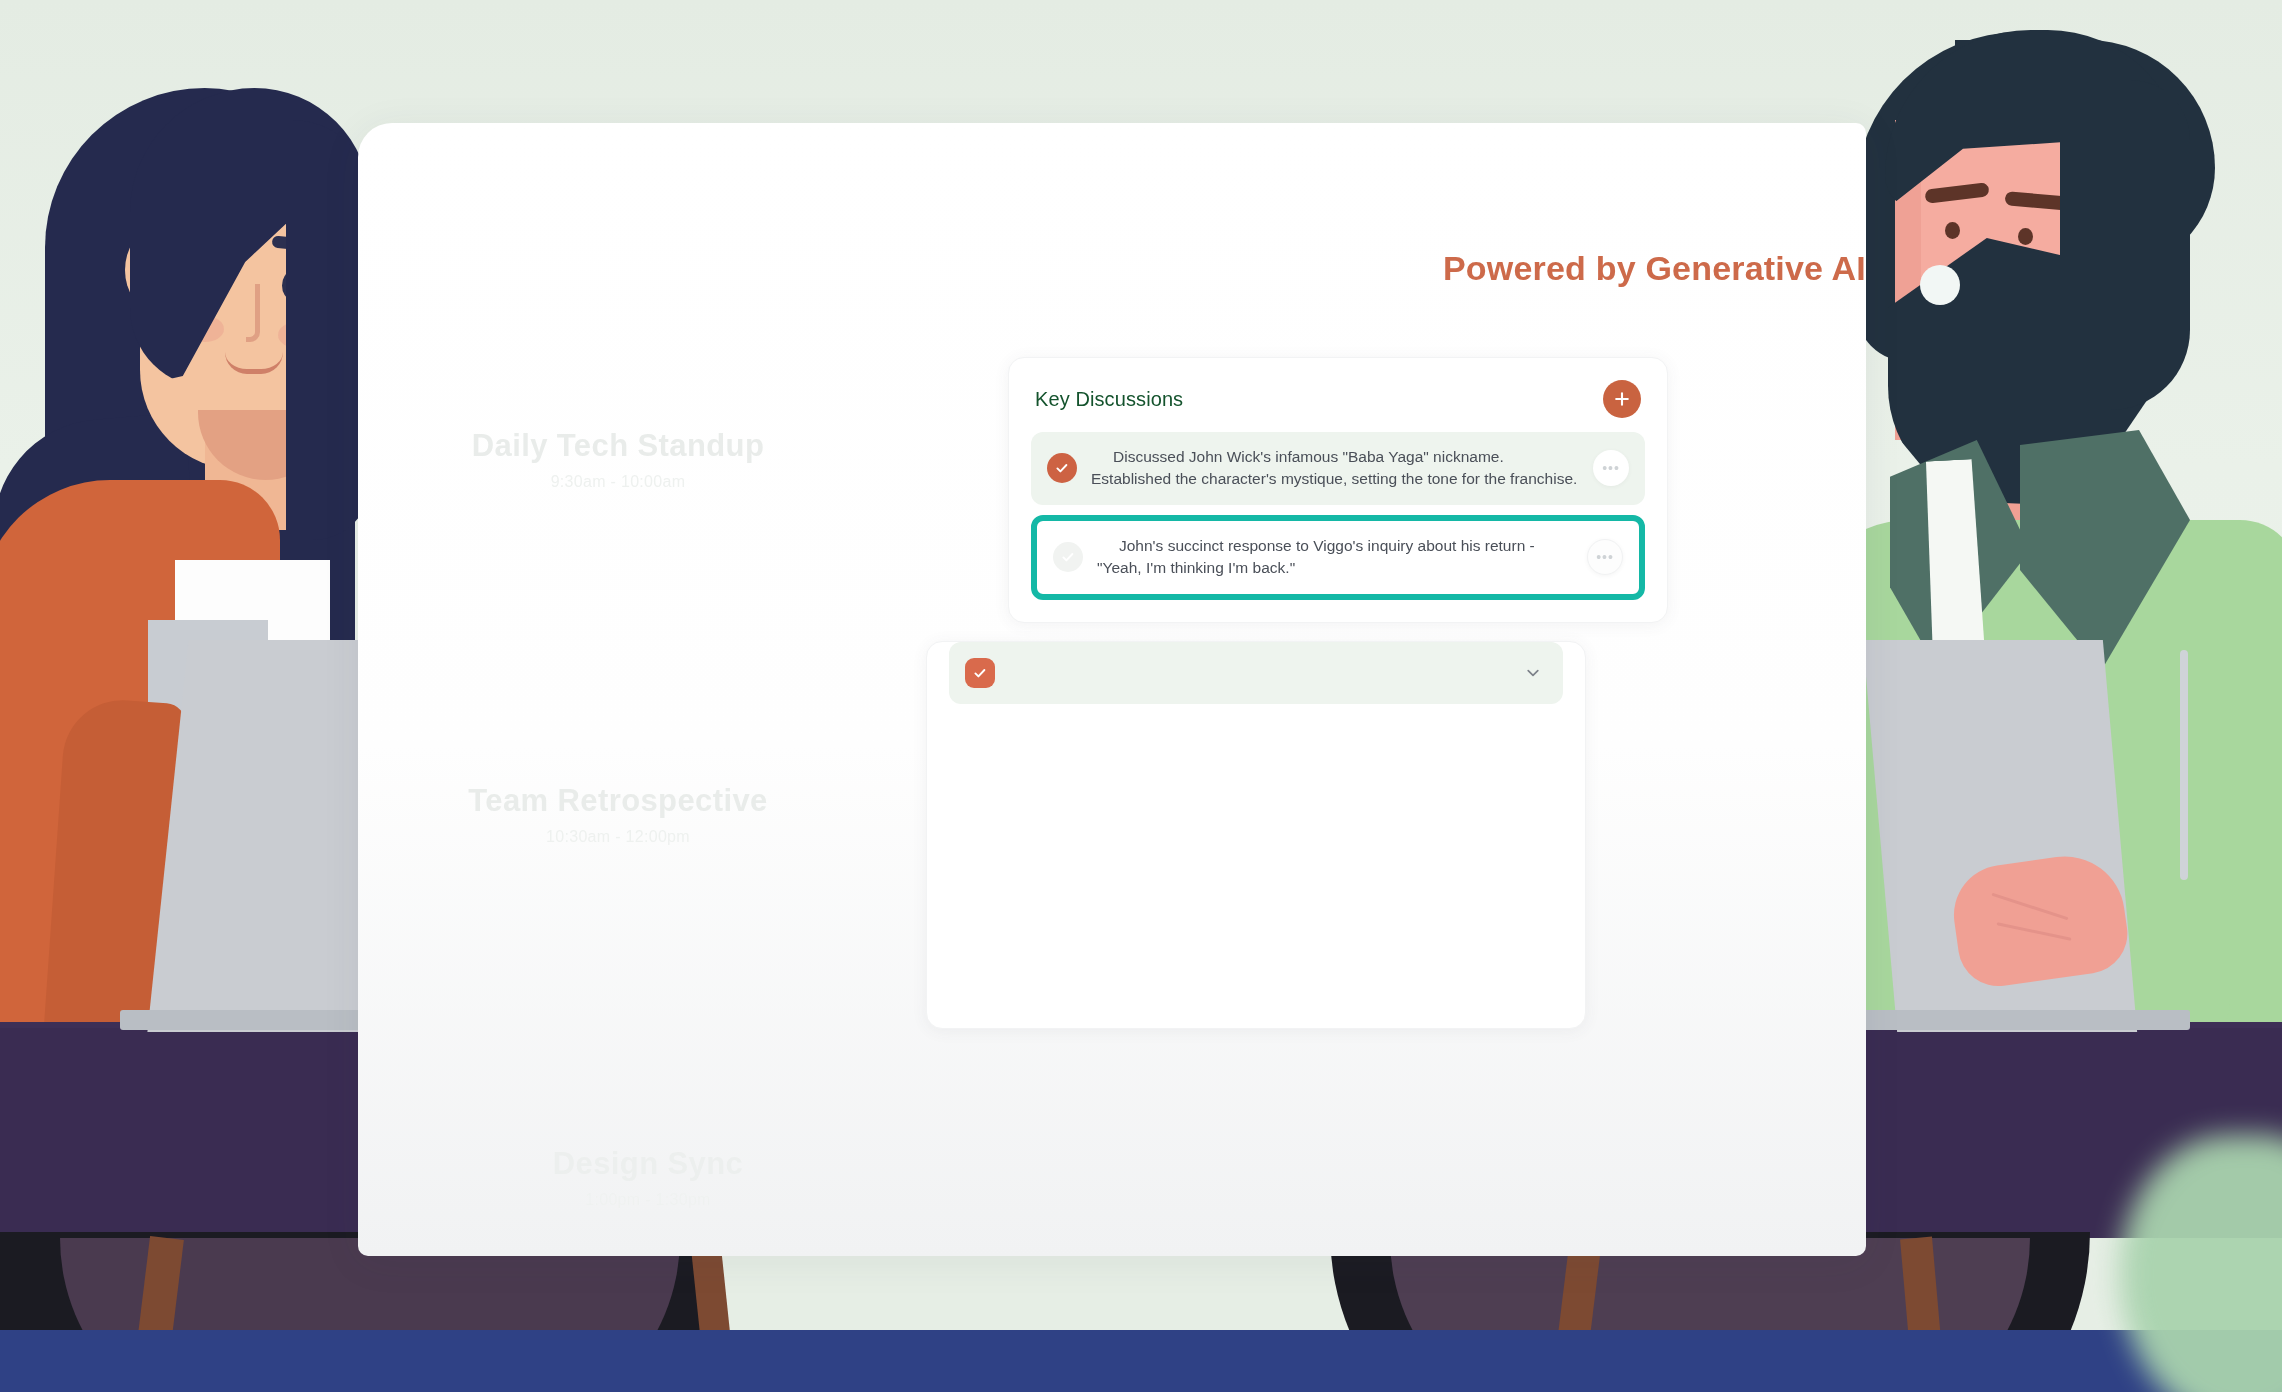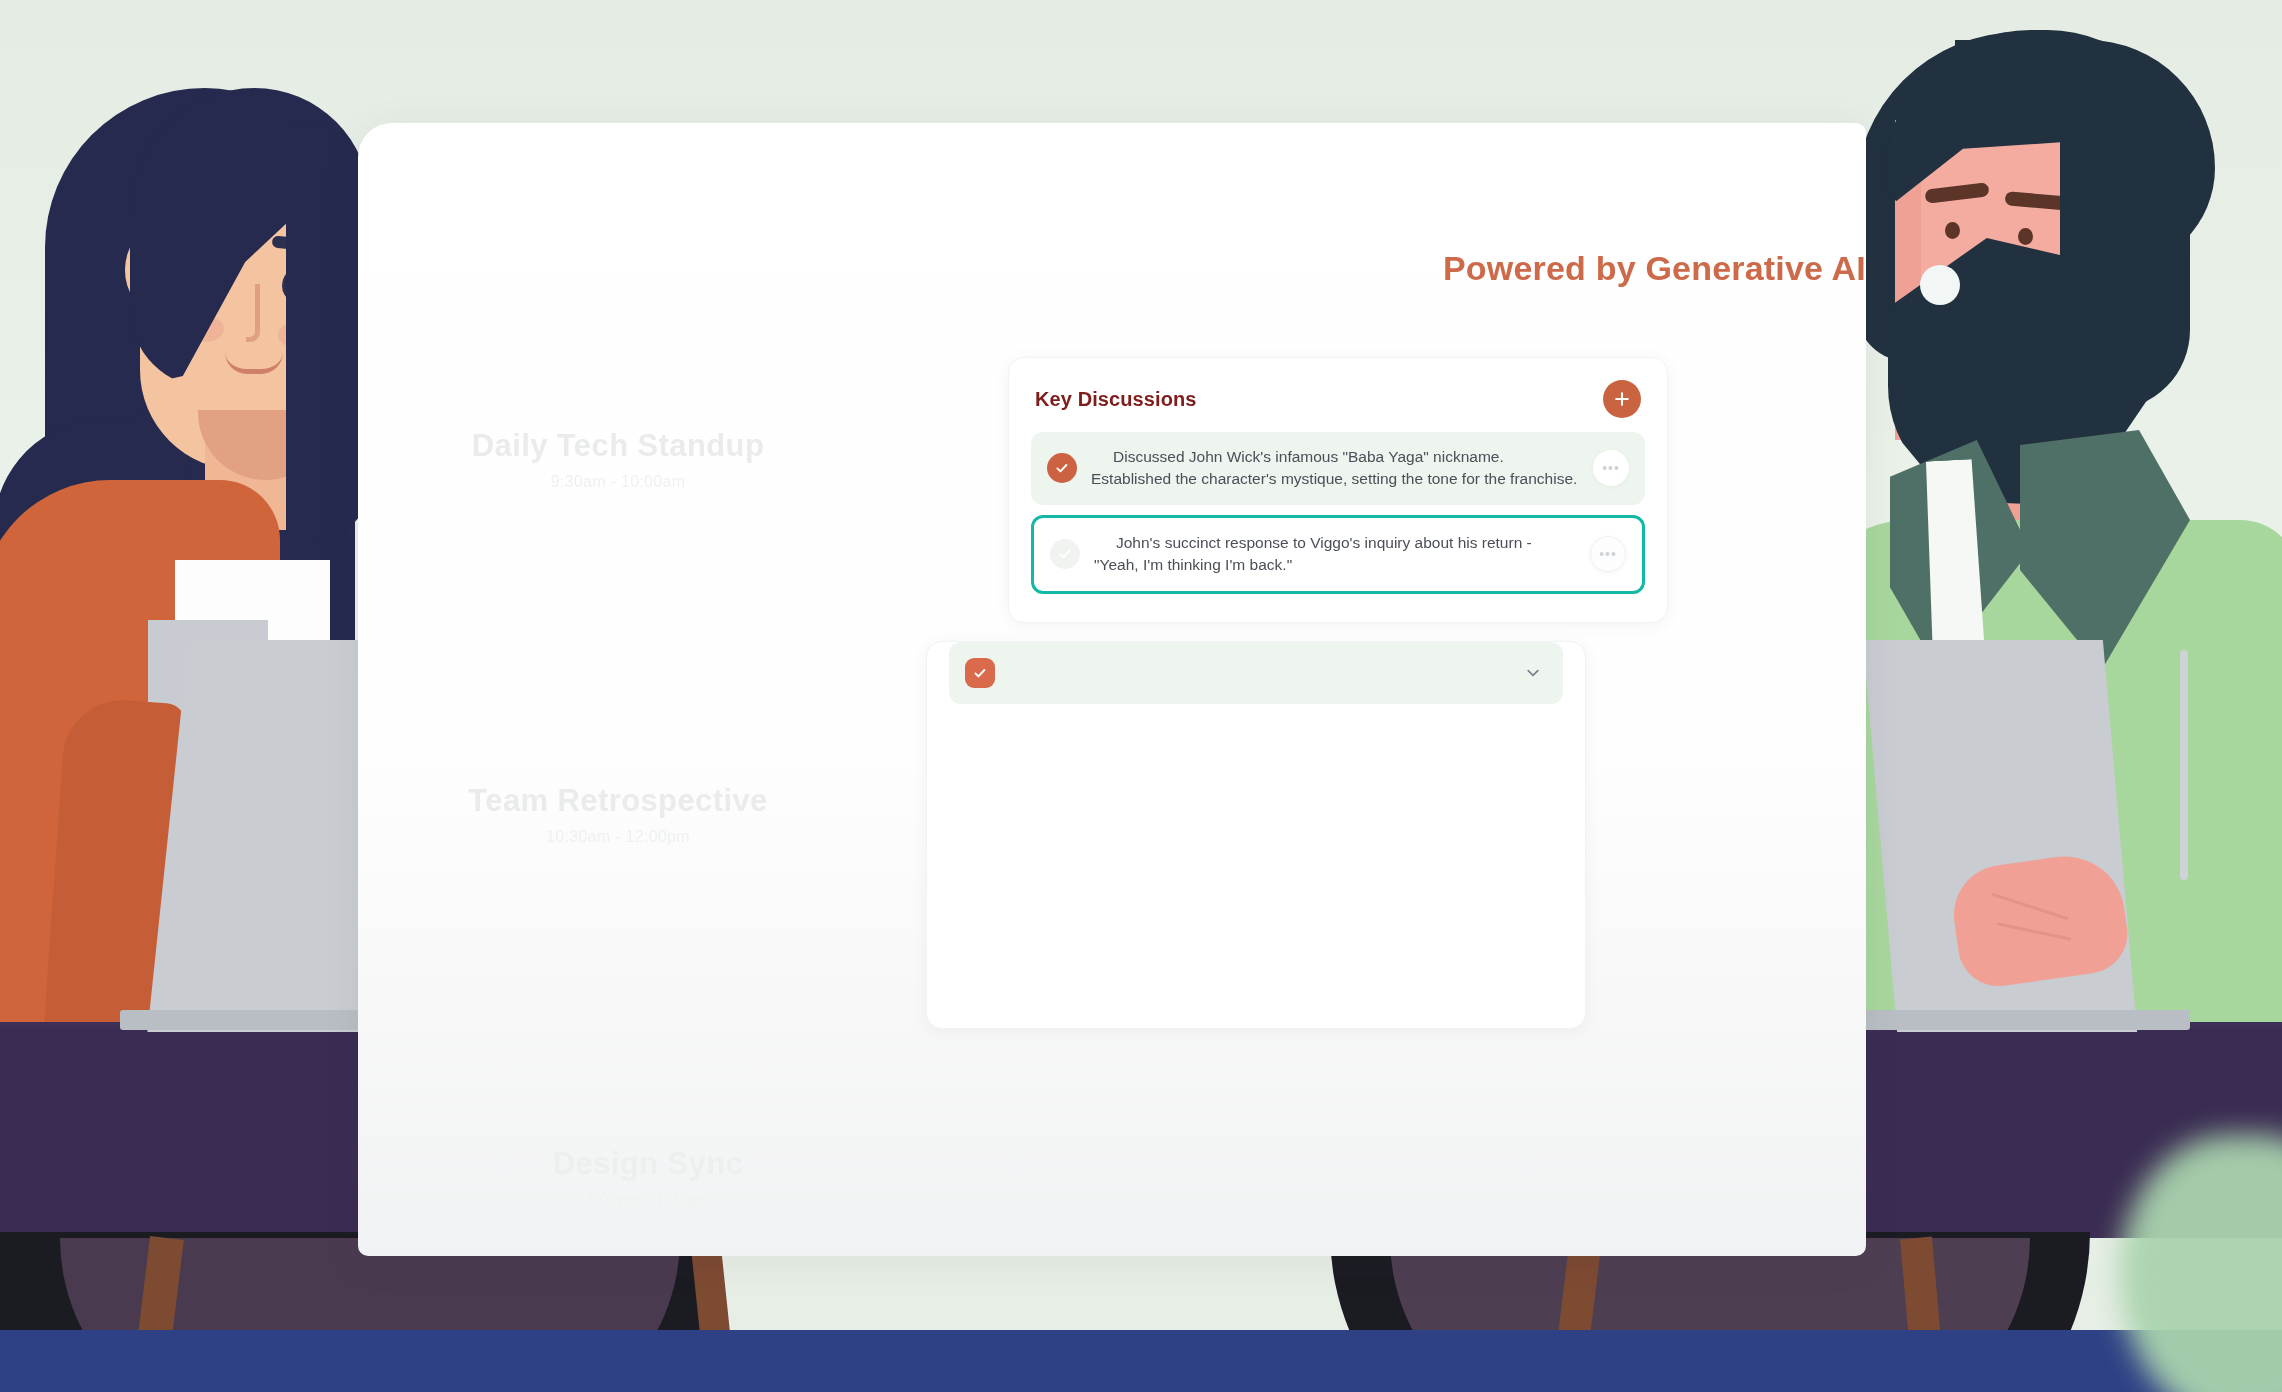--- a/index.html
+++ b/index.html
@@ -174,39 +174,39 @@
   
   .card {
     position:absolute; background:#ffffff; border-radius:16px;
     box-shadow:0 2px 16px rgba(70,70,90,.065);
     border:1px solid #f2f3f4;
   }
   .card-head {
     display:flex; align-items:center; justify-content:space-between;
     padding:22px 26px 14px 26px;
   }
-  .card-title { font-size:20px; font-weight:700; color:#7f1d1d; letter-spacing:.1px; }
+  .card-title { font-size:20px; font-weight:400; color:#14532d; letter-spacing:.1px; }
 
   .plus-btn {
     width:38px; height:38px; border-radius:50%;
     background:#c96340; display:flex; align-items:center; justify-content:center;
     cursor:pointer; flex:0 0 auto;
   }
   .plus-btn svg { display:block; }
 
   
   .kd-card { left:650px; top:234px; width:660px; height:266px; }
   .kd-list { padding:0 22px 18px 22px; }
   .row {
     display:flex; align-items:center; gap:14px;
     border-radius:12px; padding:14px 16px; margin-bottom:10px;
     min-height:62px;
   }
   .row-filled { background:#eef4ee; }
-  .row-plain  { background:#ffffff; border:3px solid #14b8a6; }
+  .row-plain  { background:#ffffff; border:6px solid #14b8a6; }
   .row-text {
     flex:1 1 auto; font-size:15.5px; line-height:1.45; color:#4a4f58;
     text-indent:22px;
   }
   .check-circle {
     width:30px; height:30px; border-radius:50%; background:#cd6243;
     display:flex; align-items:center; justify-content:center; flex:0 0 auto;
   }
   .check-circle.ghosted { background:#f1f3f1; }
   .dots-btn {

